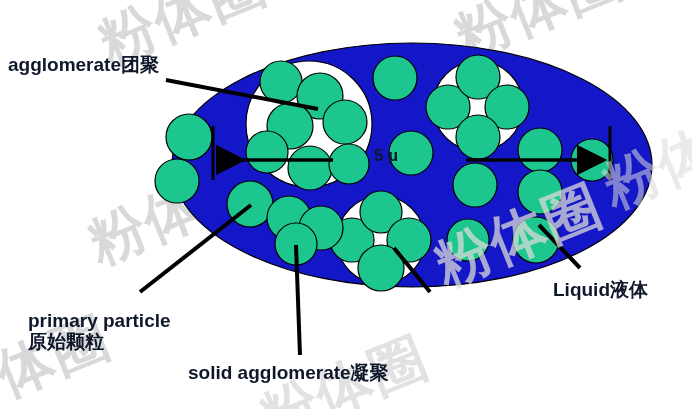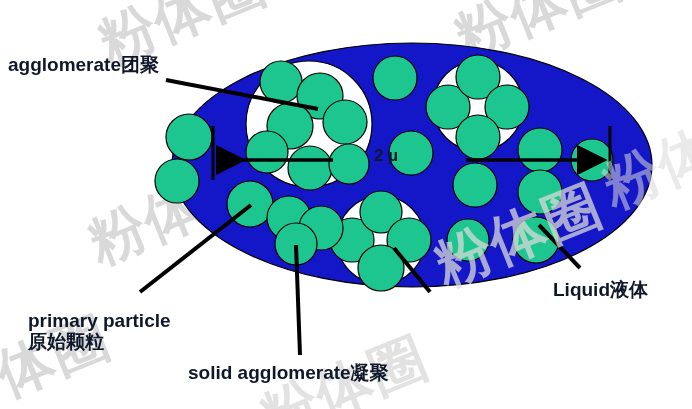--- a/index.html
+++ b/index.html
@@ -145,15 +145,15 @@
 
   <div class="lbl" id="lbl-solid">
     <span>solid agglomerate</span><span class="cn">凝聚</span>
   </div>
 
 
   <div class="lbl" id="lbl-liquid">
     <span>Liquid</span><span class="cn">液体</span>
   </div>
 
-  <div class="lbl" id="lbl-scale">2 µ</div>
+  <div class="lbl" id="lbl-scale">5 µ</div>
 
 </div>
 
 </body></html>

